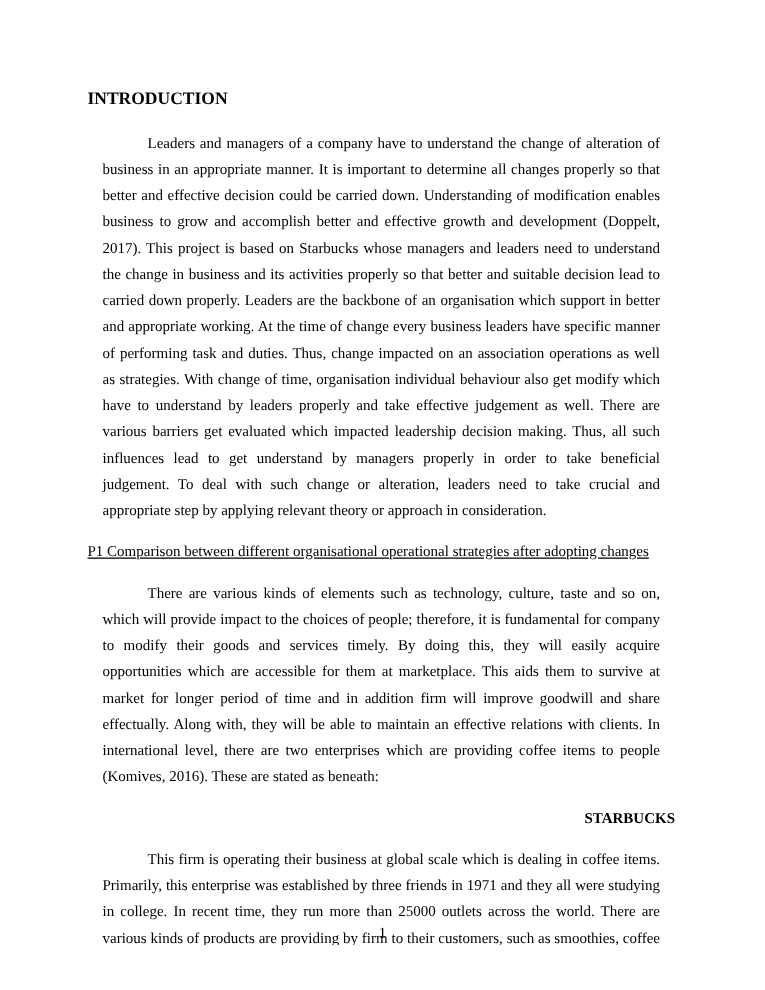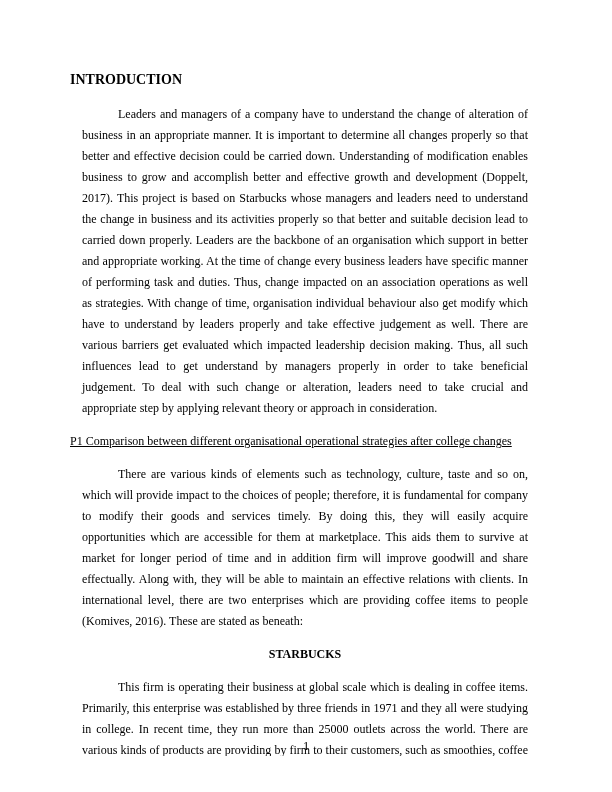--- a/index.html
+++ b/index.html
@@ -29,21 +29,21 @@
     line-height: 24px;
     font-weight: bold;
     margin: 0;
     text-align: left;
   }
   .heading-sm {
     font-size: 12px;
     line-height: 21px;
     font-weight: bold;
     margin: 0;
-    text-align: center;
+    text-align: right;
   }
   .subheading {
     font-size: 12px;
     line-height: 21px;
     font-weight: normal;
     text-decoration: underline;
     margin: 0;
     text-align: left;
   }
   .para {
@@ -61,21 +61,21 @@
     line-height: 21px;
   }
 </style>
 </head>
 <body>
 
 <div class="page">
   <main class="content">
     <h1 class="heading-lg">INTRODUCTION</h1>
     <p class="para">Leaders and managers of a company have to understand the change of alteration of business in an appropriate manner. It is important to determine all changes properly so that better and effective decision could be carried down. Understanding of modification enables business to grow and accomplish better and effective growth and development (Doppelt, 2017). This project is based on Starbucks whose managers and leaders need to understand the change in business and its activities properly so that better and suitable decision lead to carried down properly. Leaders are the backbone of an organisation which support in better and appropriate working. At the time of change every business leaders have specific manner of performing task and duties. Thus, change impacted on an association operations as well as strategies. With change of time, organisation individual behaviour also get modify which have to understand by leaders properly and take effective judgement as well. There are various barriers get evaluated which impacted leadership decision making. Thus, all such influences lead to get understand by managers properly in order to take beneficial judgement. To deal with such change or alteration, leaders need to take crucial and appropriate step by applying relevant theory or approach in consideration.</p>
-    <h2 class="subheading">P1 Comparison between different organisational operational strategies after college changes</h2>
+    <h2 class="subheading">P1 Comparison between different organisational operational strategies after adopting changes</h2>
     <p class="para">There are various kinds of elements such as technology, culture, taste and so on, which will provide impact to the choices of people; therefore, it is fundamental for company to modify their goods and services timely. By doing this, they will easily acquire opportunities which are accessible for them at marketplace. This aids them to survive at market for longer period of time and in addition firm will improve goodwill and share effectually. Along with, they will be able to maintain an effective relations with clients. In international level, there are two enterprises which are providing coffee items to people (Komives, 2016). These are stated as beneath:</p>
     <h2 class="heading-sm">STARBUCKS</h2>
     <p class="para">This firm is operating their business at global scale which is dealing in coffee items. Primarily, this enterprise was established by three friends in 1971 and they all were studying in college. In recent time, they run more than 25000 outlets across the world. There are various kinds of products are providing by firm to their customers, such as smoothies, coffee beverages, bake items, tea, sandwiches and so on. According to a report which was published in 2007, it has</p>
   </main>
   <footer class="footer">
     <span>1</span>
   </footer>
 </div>
 
 </body></html>

